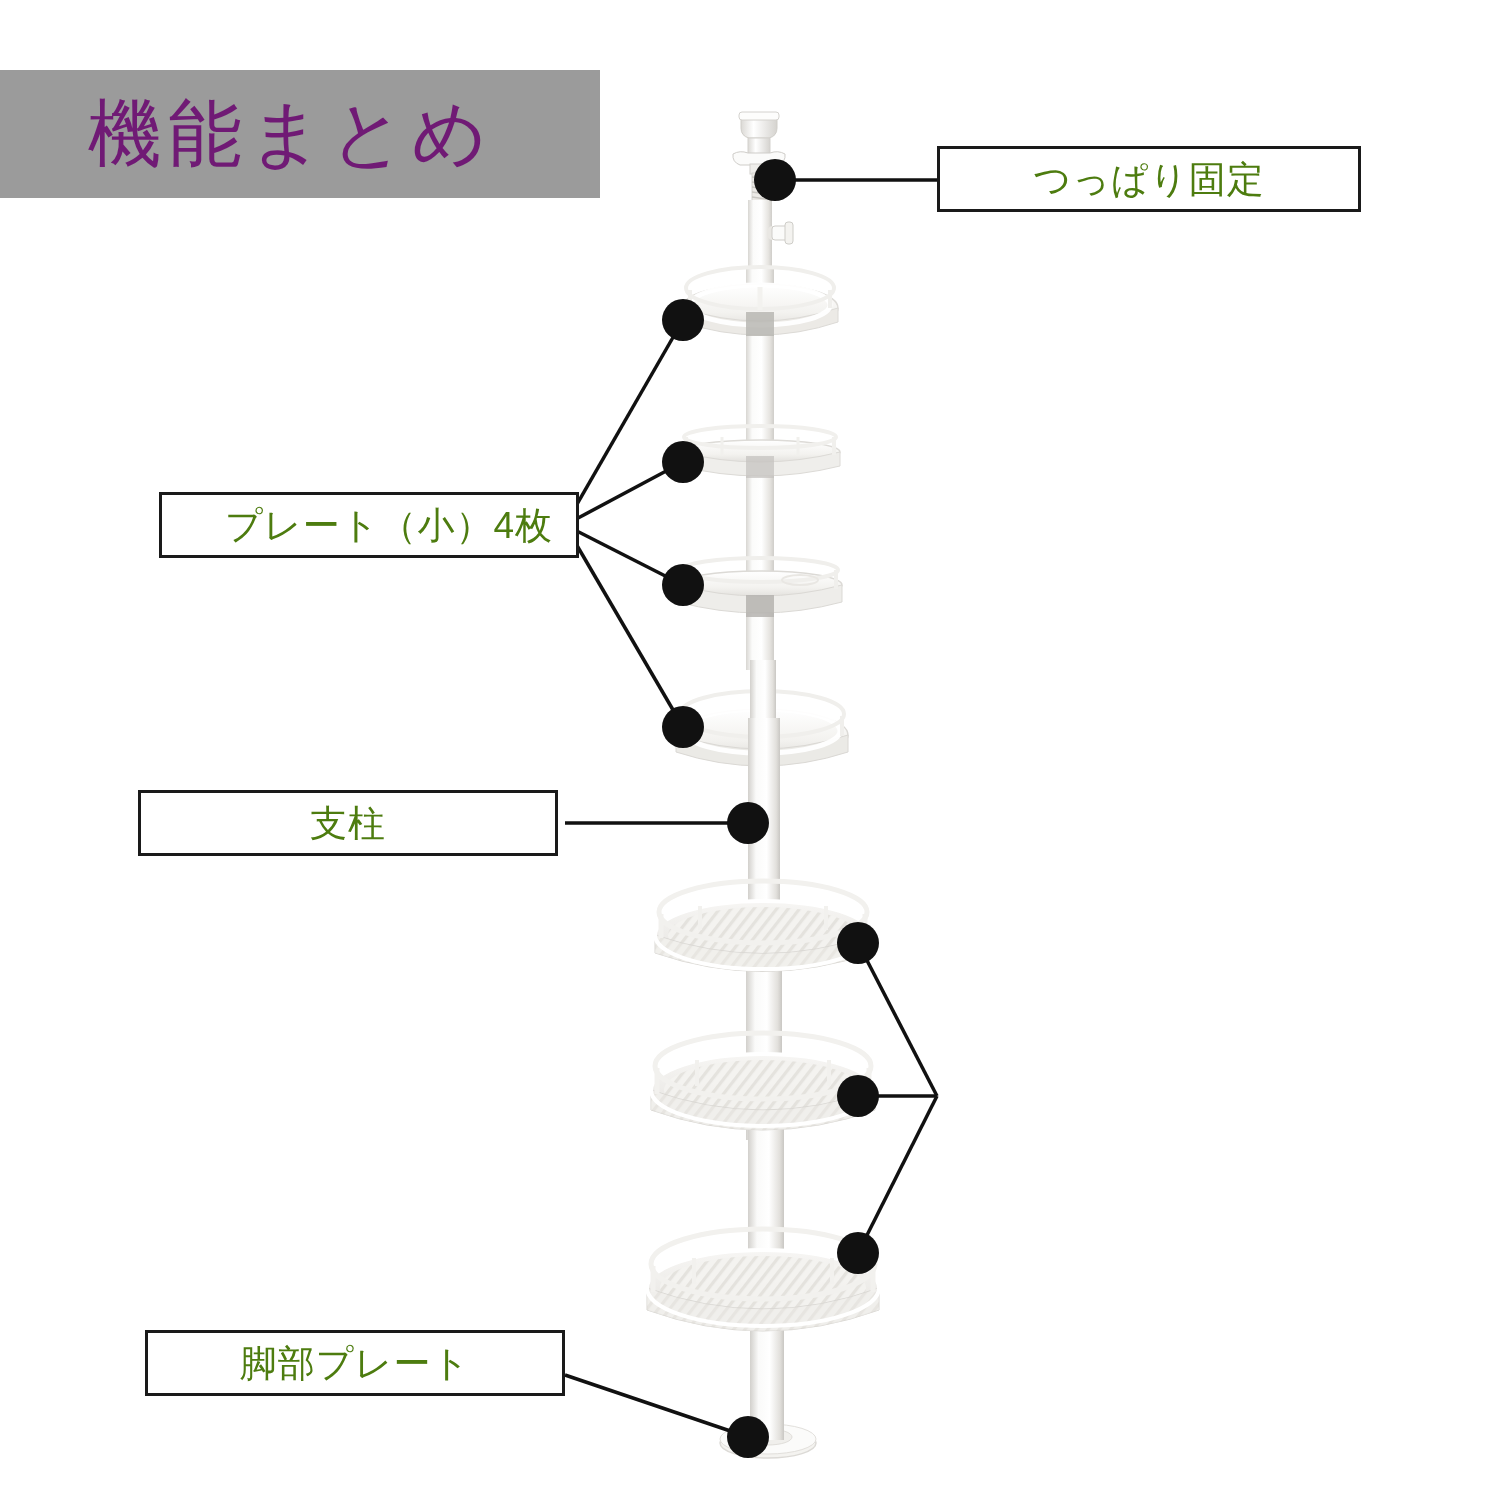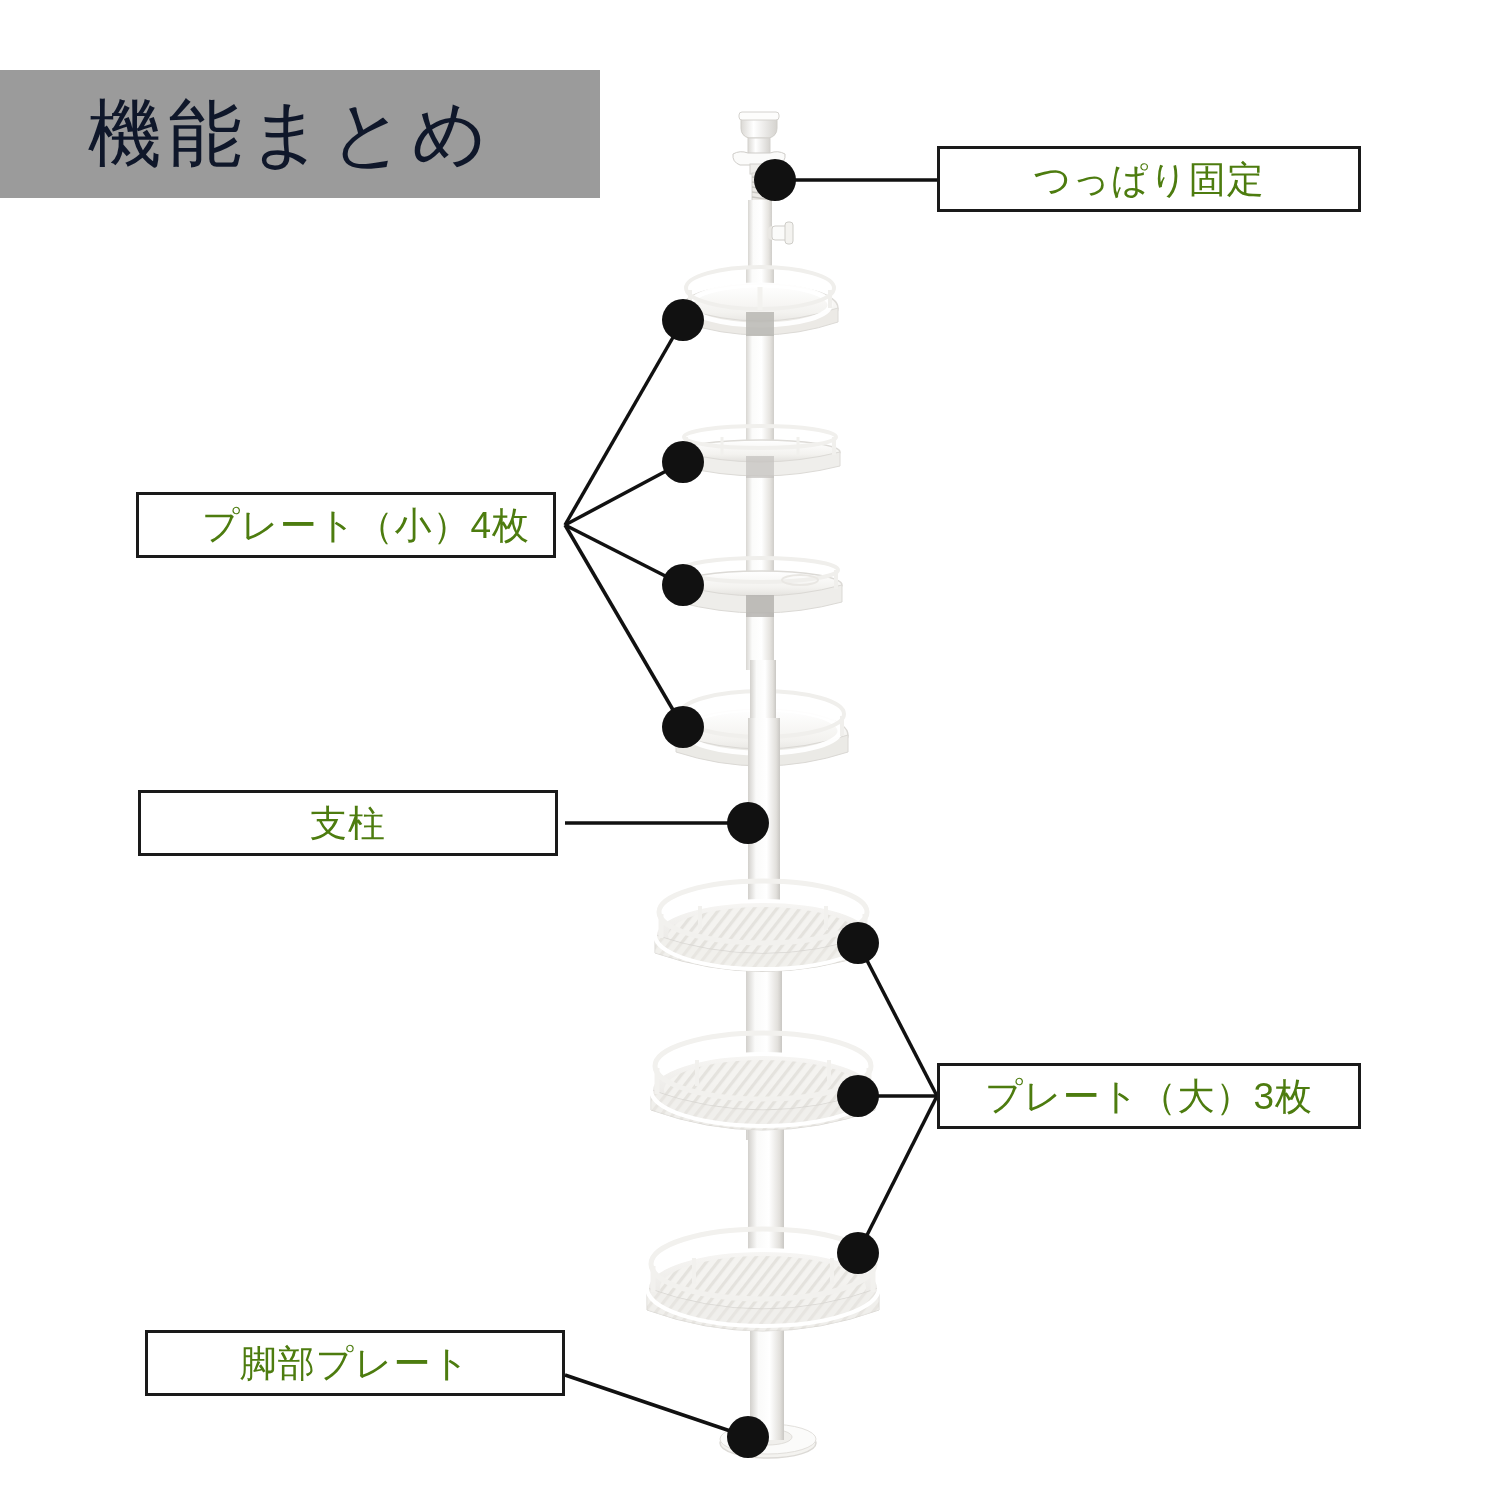--- a/index.html
+++ b/index.html
@@ -23,21 +23,21 @@
     position: absolute;
     left: 0;
     top: 70px;
     width: 600px;
     height: 128px;
     background: #9b9b9b;
     display: flex;
     align-items: center;
   }
   #header-title {
-    color: #0f172a;
+    color: #701a75;
     font-size: 74px;
     line-height: 1;
     letter-spacing: 6px;
     padding-left: 88px;
     font-weight: 400;
     white-space: nowrap;
   }
 
   
   .callout-box {
@@ -52,21 +52,21 @@
   }
   .callout-text {
     font-size: 37px;
     color: #4d7c0f;
     letter-spacing: 1px;
     white-space: nowrap;
     line-height: 1;
   }
 
   #callout-tension   { left: 937px;  top: 146px;  width: 424px; height: 66px; }
-  #callout-small     { left: 136px;  top: 492px;  width: 420px; height: 66px; padding-left: 40px; }
+  #callout-small     { left: 159px;  top: 492px;  width: 420px; height: 66px; padding-left: 40px; }
   #callout-pole      { left: 138px;  top: 790px;  width: 420px; height: 66px; }
   #callout-large     { left: 937px;  top: 1063px; width: 424px; height: 66px; }
   #callout-foot      { left: 145px;  top: 1330px; width: 420px; height: 66px; }
 
   
   #leader-layer, #product-layer {
     position: absolute;
     left: 0; top: 0;
     width: 1500px;
     height: 1500px;
@@ -287,21 +287,18 @@
   </div>
 
   <div class="callout-box" id="callout-small">
     <span class="callout-text">プレート（小）4枚</span>
   </div>
 
   <div class="callout-box" id="callout-pole">
     <span class="callout-text">支柱</span>
   </div>
 
-  <div class="callout-box" id="callout-large">
-    <span class="callout-text">プレート（大）3枚</span>
-  </div>
 
   <div class="callout-box" id="callout-foot">
     <span class="callout-text">脚部プレート</span>
   </div>
 
 </div>
 
 </body></html>

